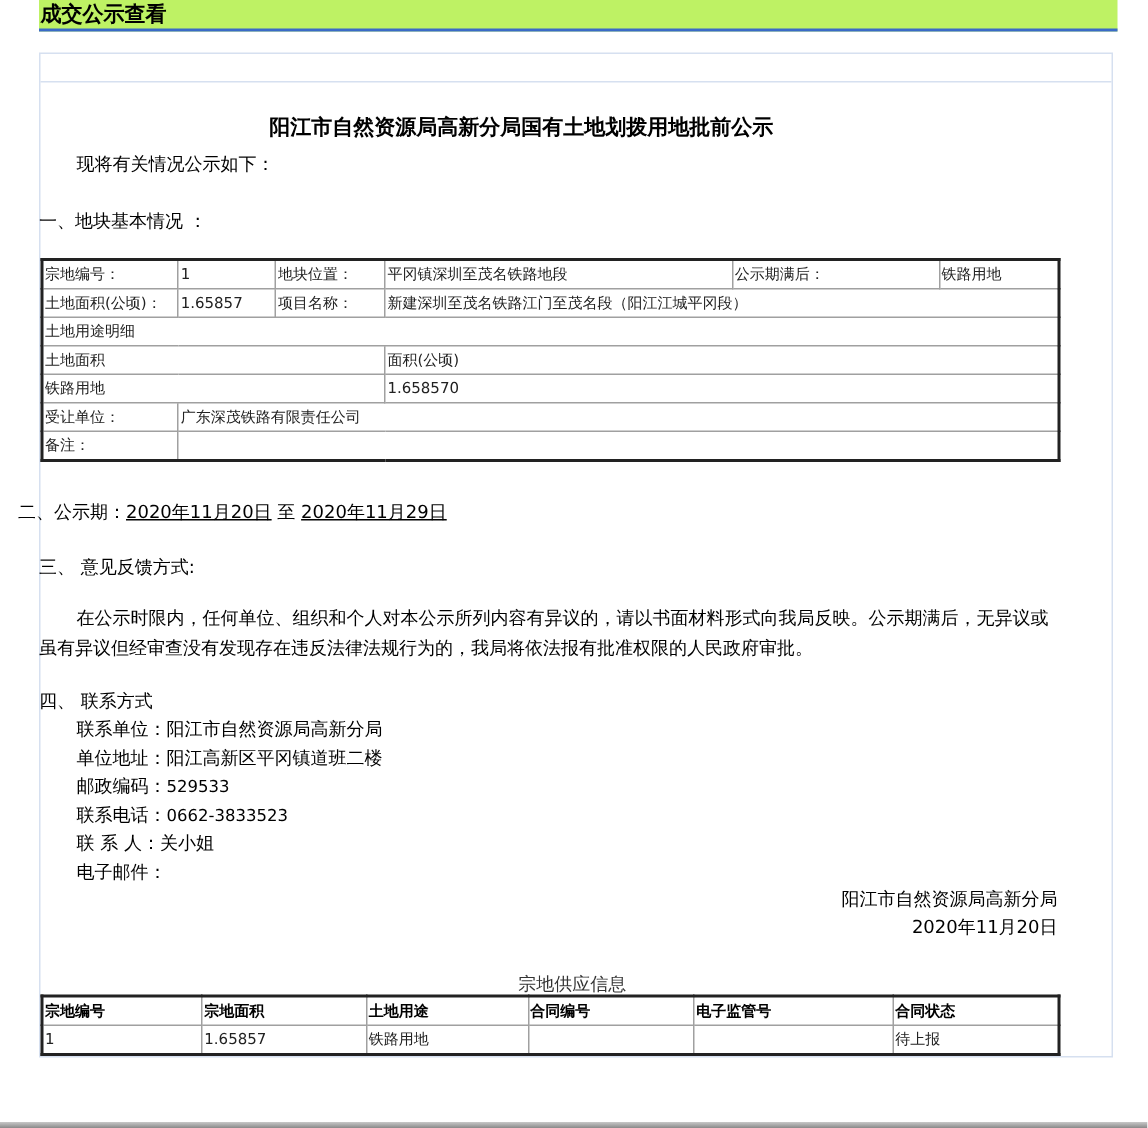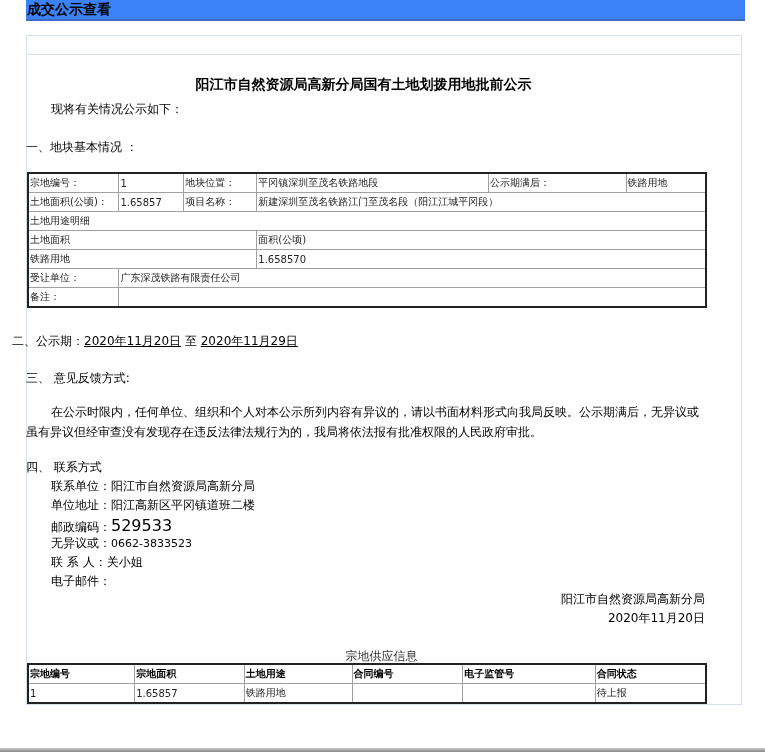--- a/index.html
+++ b/index.html
@@ -1,24 +1,24 @@
 <!DOCTYPE html>
 <html><head>
 <meta charset="utf-8">
 <style>
   html, body { margin:0; padding:0; background:#ffffff; }
   body { width:765px; height:752px; position:relative; overflow:hidden;
          font-family:"DejaVu Sans", "Liberation Sans", sans-serif; color:#000; }
   .title-bar { position:absolute; left:26px; top:0; width:719px; height:19px;
-               background:#3b82f6; border-bottom:2px solid #3a6bc7; }
+               background:#bef264; border-bottom:2px solid #3a6bc7; }
   .title-bar span { position:absolute; left:1px; top:1px; font-size:14px; font-weight:bold; letter-spacing:0px; }
   .frame { position:absolute; left:26px; top:35px; width:716px; height:670px;
            border:1px solid #d6e0f0; box-sizing:border-box; }
   .frame-top-row { position:absolute; left:0; top:0; right:0; height:18px; border-bottom:1px solid #d6e0f0; }
-  .doc-title { position:absolute; left:16px; width:695px; top:76px; text-align:center; font-size:14px; font-weight:bold; }
+  .doc-title { position:absolute; left:0; width:695px; top:76px; text-align:center; font-size:14px; font-weight:bold; }
   .t { position:absolute; font-size:12px; white-space:nowrap; }
   .u { text-decoration:underline; }
   table.grid { position:absolute; border-collapse:collapse; border:2px solid #222; font-size:10px; }
   table.grid td { border:1px solid #a0a0a0; padding:0 1px; height:18px; vertical-align:middle; white-space:nowrap; color:#222; }
   table.grid th { border:1px solid #a0a0a0; padding:0 1px; height:18px; text-align:left; font-weight:bold; font-size:10px; white-space:nowrap; }
   .bottom-bar { position:absolute; left:0; top:748px; width:765px; height:4px; background:linear-gradient(#c8c8c8,#8a8a8a); }
 </style>
 </head>
 <body>
 
@@ -87,22 +87,22 @@
   <span class="u">2020年11月29日</span>
 </div>
 
 <div class="t" style="left:26px;top:370px;">三、  意见反馈方式:</div>
 <div class="t" style="left:51px;top:404px;">在公示时限内，任何单位、组织和个人对本公示所列内容有异议的，请以书面材料形式向我局反映。公示期满后，无异议或</div>
 <div class="t" style="left:26px;top:424px;">虽有异议但经审查没有发现存在违反法律法规行为的，我局将依法报有批准权限的人民政府审批。</div>
 
 <div class="t" style="left:26px;top:459px;">四、  联系方式</div>
 <div class="t" style="left:51px;top:478px;"><span>联系单位：</span><span>阳江市自然资源局高新分局</span></div>
 <div class="t" style="left:51px;top:497px;"><span>单位地址：</span><span>阳江高新区平冈镇道班二楼</span></div>
-<div class="t" style="left:51px;top:516px;"><span>邮政编码：</span><span style="font-size:16px">529533</span></div>
-<div class="t" style="left:51px;top:535px;"><span>无异议或：</span><span style="font-size:11px">0662-3833523</span></div>
+<div class="t" style="left:51px;top:516px;"><span>邮政编码：</span><span style="font-size:11px">529533</span></div>
+<div class="t" style="left:51px;top:535px;"><span>联系电话：</span><span style="font-size:11px">0662-3833523</span></div>
 <div class="t" style="left:51px;top:554px;"><span>联 系 人：</span><span>关小姐</span></div>
 <div class="t" style="left:51px;top:573px;"><span>电子邮件：</span><span></span></div>
 
 <div class="t" style="right:60px;top:591px;text-align:right;">阳江市自然资源局高新分局</div>
 <div class="t" style="right:60px;top:610px;text-align:right;">2020年11月20日</div>
 
 <div class="t" style="left:0;width:681px;top:648px;text-align:center;font-size:12px;color:#333;padding-left:41px;">宗地供应信息</div>
 
 <table class="grid" style="left:27px;top:663px;width:680px;">
   <colgroup>

